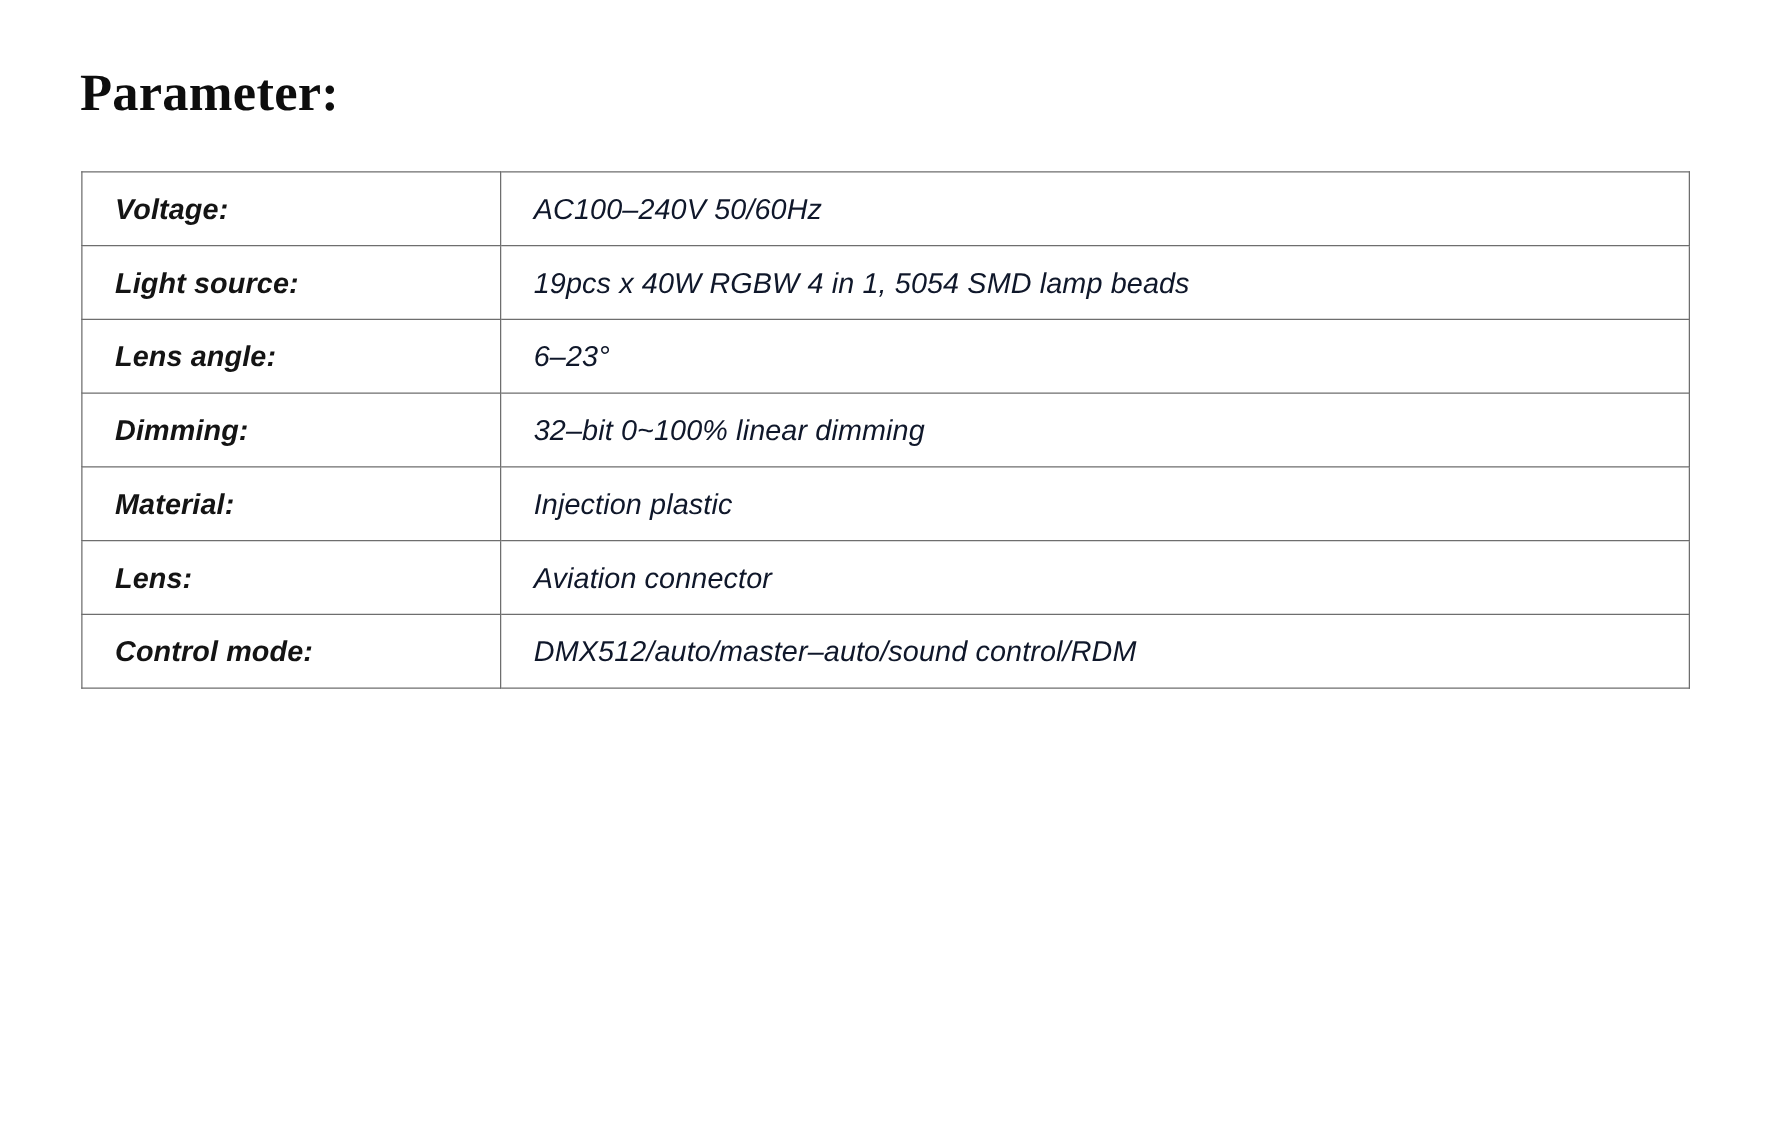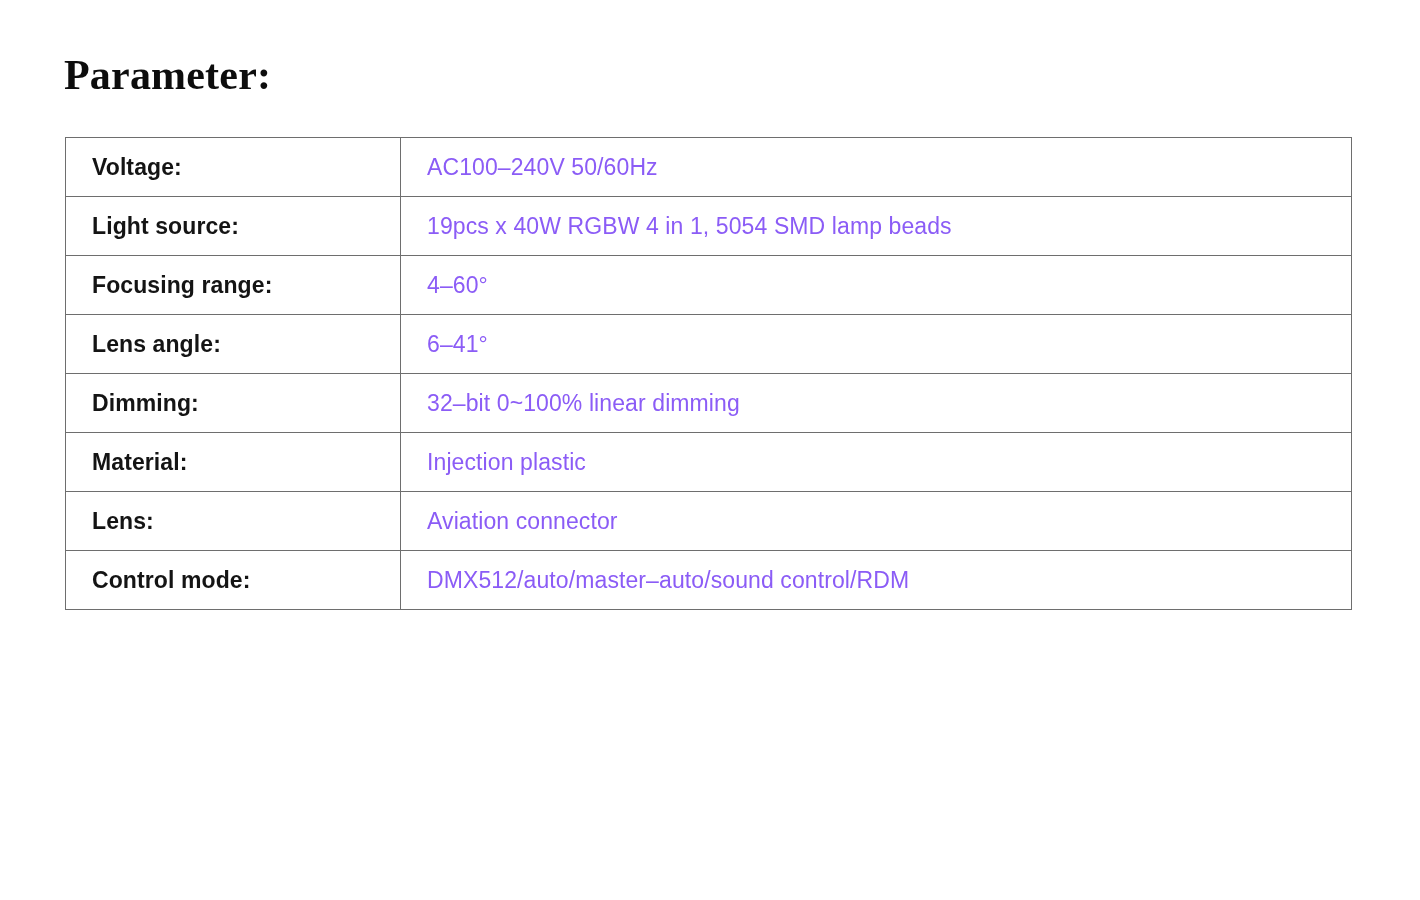--- a/index.html
+++ b/index.html
@@ -49,20 +49,21 @@
   table.spec-table {
     width: 100%;
     border-collapse: collapse;
     table-layout: fixed;
     background: #ffffff;
   }
 
   table.spec-table,
   table.spec-table td {
     border: 1px solid #6e6e6e;
+    font-style: italic;
   }
 
   table.spec-table tr {
     height: 58px;
   }
 
   table.spec-table td {
     height: 58px;
     padding: 0 0 0 26px;
     vertical-align: middle;
@@ -76,21 +77,21 @@
   col.col-value { width: auto; }
 
   td.cell-label {
     font-weight: bold;
     color: #141414;
     letter-spacing: 0.1px;
   }
 
   td.cell-value {
     font-weight: normal;
-    color: #8b5cf6;
+    color: #0f172a;
     padding-left: 38px;
     letter-spacing: 0.1px;
   }
 </style>
 </head>
 <body>
 
 <div id="page">
 
   <h1 class="page-title">Parameter:</h1>
@@ -104,26 +105,22 @@
       <tbody>
           <tr>
             <td class="cell-label">Voltage:</td>
             <td class="cell-value">AC100–240V 50/60Hz</td>
           </tr>
           <tr>
             <td class="cell-label">Light source:</td>
             <td class="cell-value">19pcs x 40W RGBW 4 in 1, 5054 SMD lamp beads</td>
           </tr>
           <tr>
-            <td class="cell-label">Focusing range:</td>
-            <td class="cell-value">4–60°</td>
-          </tr>
-          <tr>
             <td class="cell-label">Lens angle:</td>
-            <td class="cell-value">6–41°</td>
+            <td class="cell-value">6–23°</td>
           </tr>
           <tr>
             <td class="cell-label">Dimming:</td>
             <td class="cell-value">32–bit 0~100% linear dimming</td>
           </tr>
           <tr>
             <td class="cell-label">Material:</td>
             <td class="cell-value">Injection plastic</td>
           </tr>
           <tr>

